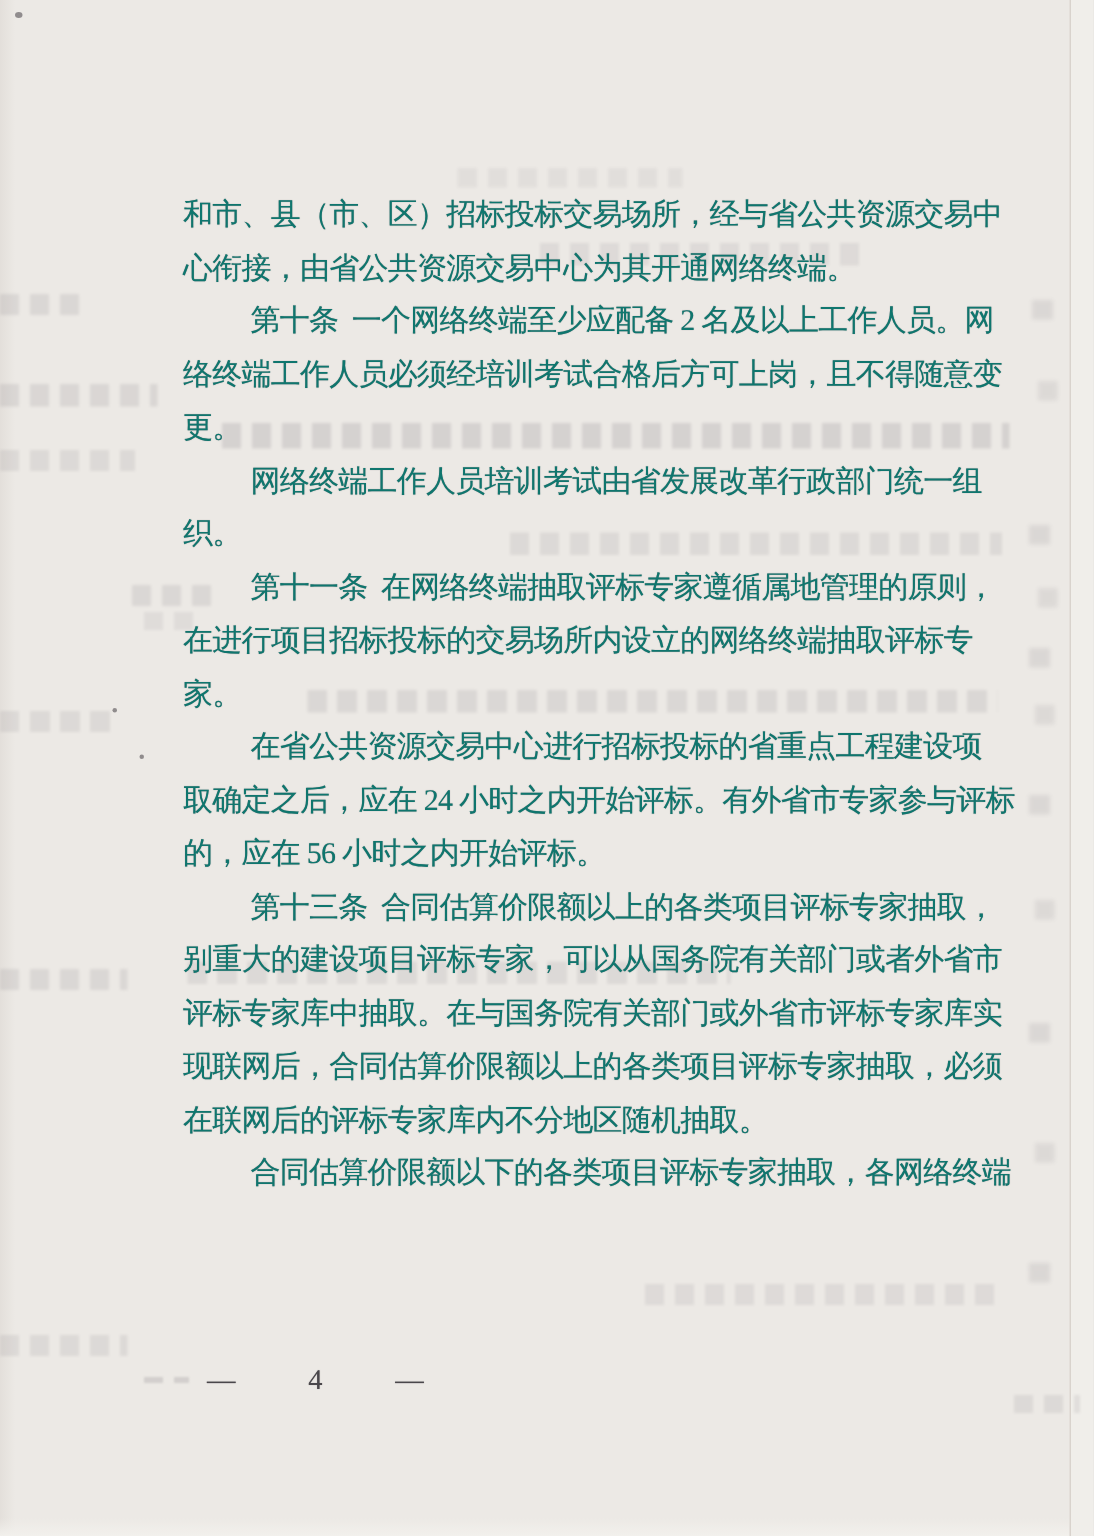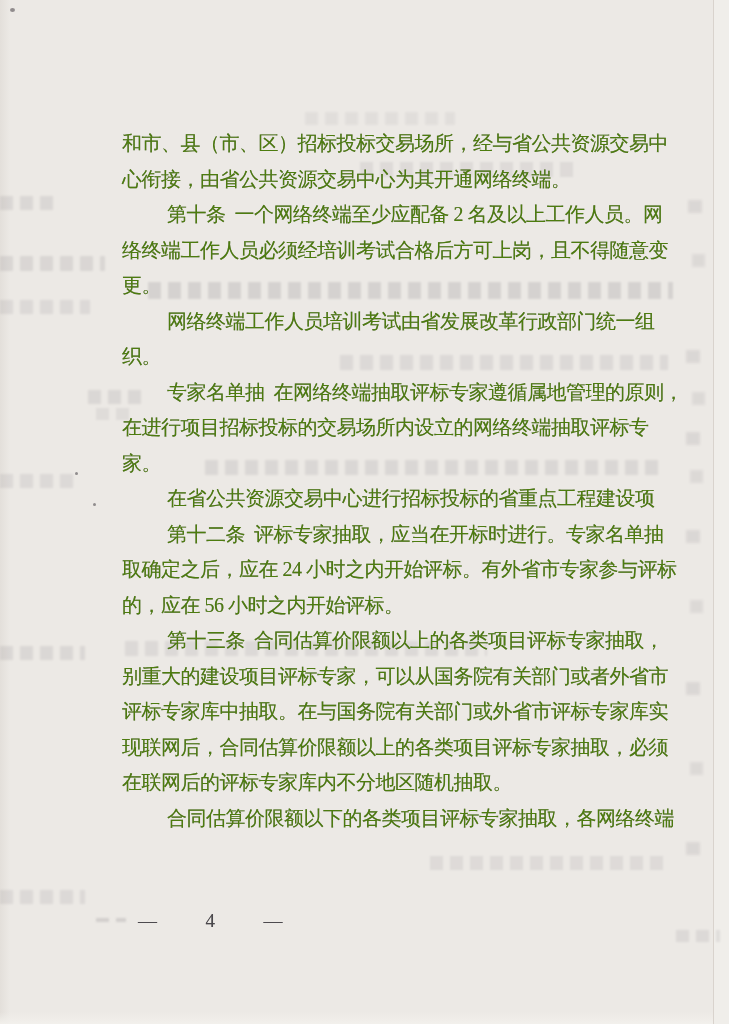--- a/index.html
+++ b/index.html
@@ -17,21 +17,21 @@
   
   .shade-left{position:absolute;left:0;top:0;width:10px;height:100%;
     background:linear-gradient(90deg,rgba(200,193,186,.25),rgba(200,193,186,0));}
   .shade-bottom{position:absolute;left:0;bottom:0;width:100%;height:12px;
     background:linear-gradient(0deg,#f2f0ec,rgba(242,240,236,0));}
   .edge-right{position:absolute;top:0;right:0;width:15px;height:100%;
     background:#f0eeea;border-left:1px solid #d9d3cd;}
   
   .doc{
     position:absolute;left:122px;top:126px;width:556px;
-    color:#4d7c0f;font-size:20px;
+    color:#0f766e;font-size:20px;
   }
   .line{height:35.5px;line-height:35.5px;white-space:pre;letter-spacing:-0.5px;
     text-shadow:0 0 .6px rgba(64,61,65,.55);}
   .para-start{padding-left:45px;}
   .footer{
     position:absolute;left:138px;top:906px;height:30px;line-height:30px;
     color:#4a474b;font-size:19px;letter-spacing:5px;word-spacing:12px;white-space:pre;
     text-shadow:0 0 .6px rgba(64,61,65,.5);
   }
   
@@ -85,25 +85,24 @@
   <div class="speck" style="left:75px;top:472px;width:3px;height:3px;"></div>
 
   <main class="doc">
     <div class="line">和市、县（市、区）招标投标交易场所，经与省公共资源交易中</div>
     <div class="line">心衔接，由省公共资源交易中心为其开通网络终端。</div>
     <div class="line para-start">第十条  一个网络终端至少应配备 2 名及以上工作人员。网</div>
     <div class="line">络终端工作人员必须经培训考试合格后方可上岗，且不得随意变</div>
     <div class="line">更。</div>
     <div class="line para-start">网络终端工作人员培训考试由省发展改革行政部门统一组</div>
     <div class="line">织。</div>
-    <div class="line para-start">专家名单抽  在网络终端抽取评标专家遵循属地管理的原则，</div>
+    <div class="line para-start">第十一条  在网络终端抽取评标专家遵循属地管理的原则，</div>
     <div class="line">在进行项目招标投标的交易场所内设立的网络终端抽取评标专</div>
     <div class="line">家。</div>
     <div class="line para-start">在省公共资源交易中心进行招标投标的省重点工程建设项</div>
-    <div class="line para-start">第十二条  评标专家抽取，应当在开标时进行。专家名单抽</div>
     <div class="line">取确定之后，应在 24 小时之内开始评标。有外省市专家参与评标</div>
     <div class="line">的，应在 56 小时之内开始评标。</div>
     <div class="line para-start">第十三条  合同估算价限额以上的各类项目评标专家抽取，</div>
     <div class="line">别重大的建设项目评标专家，可以从国务院有关部门或者外省市</div>
     <div class="line">评标专家库中抽取。在与国务院有关部门或外省市评标专家库实</div>
     <div class="line">现联网后，合同估算价限额以上的各类项目评标专家抽取，必须</div>
     <div class="line">在联网后的评标专家库内不分地区随机抽取。</div>
     <div class="line para-start">合同估算价限额以下的各类项目评标专家抽取，各网络终端</div>
   </main>
 

